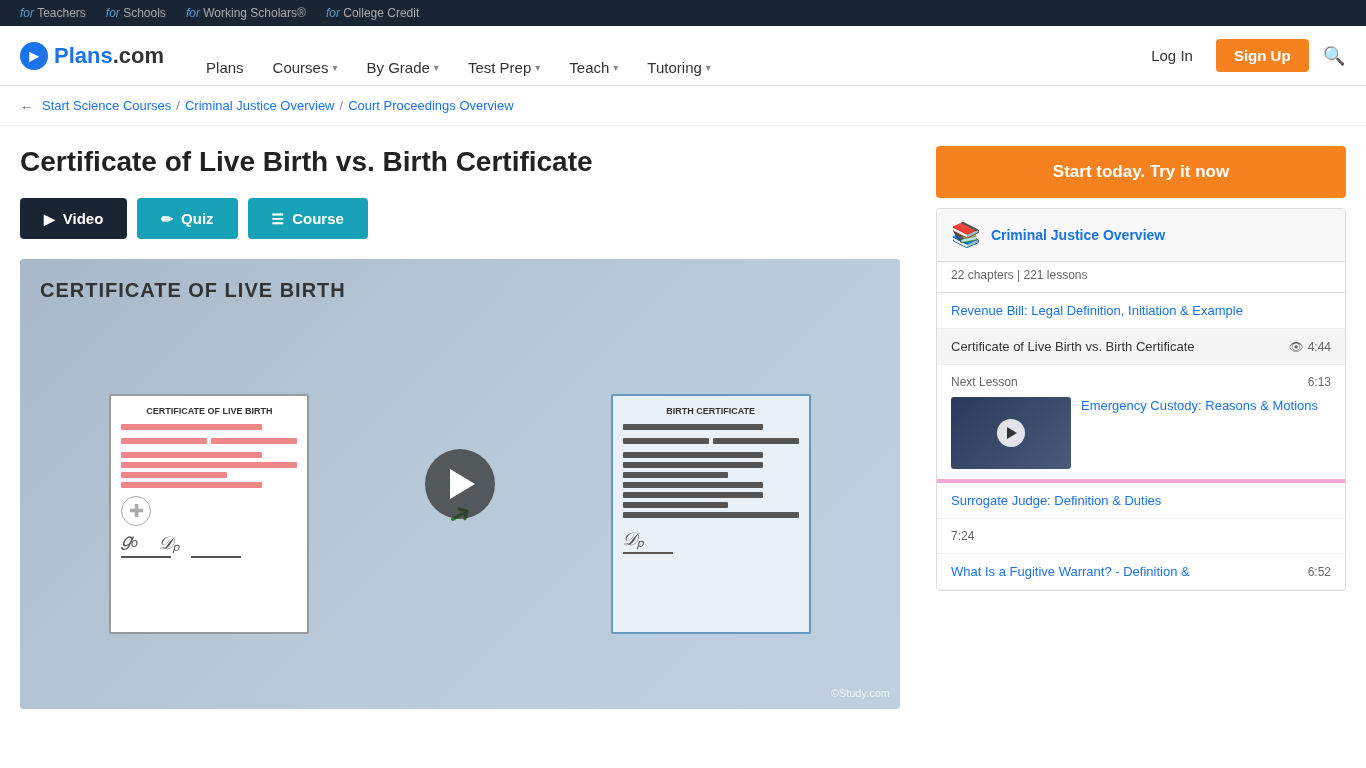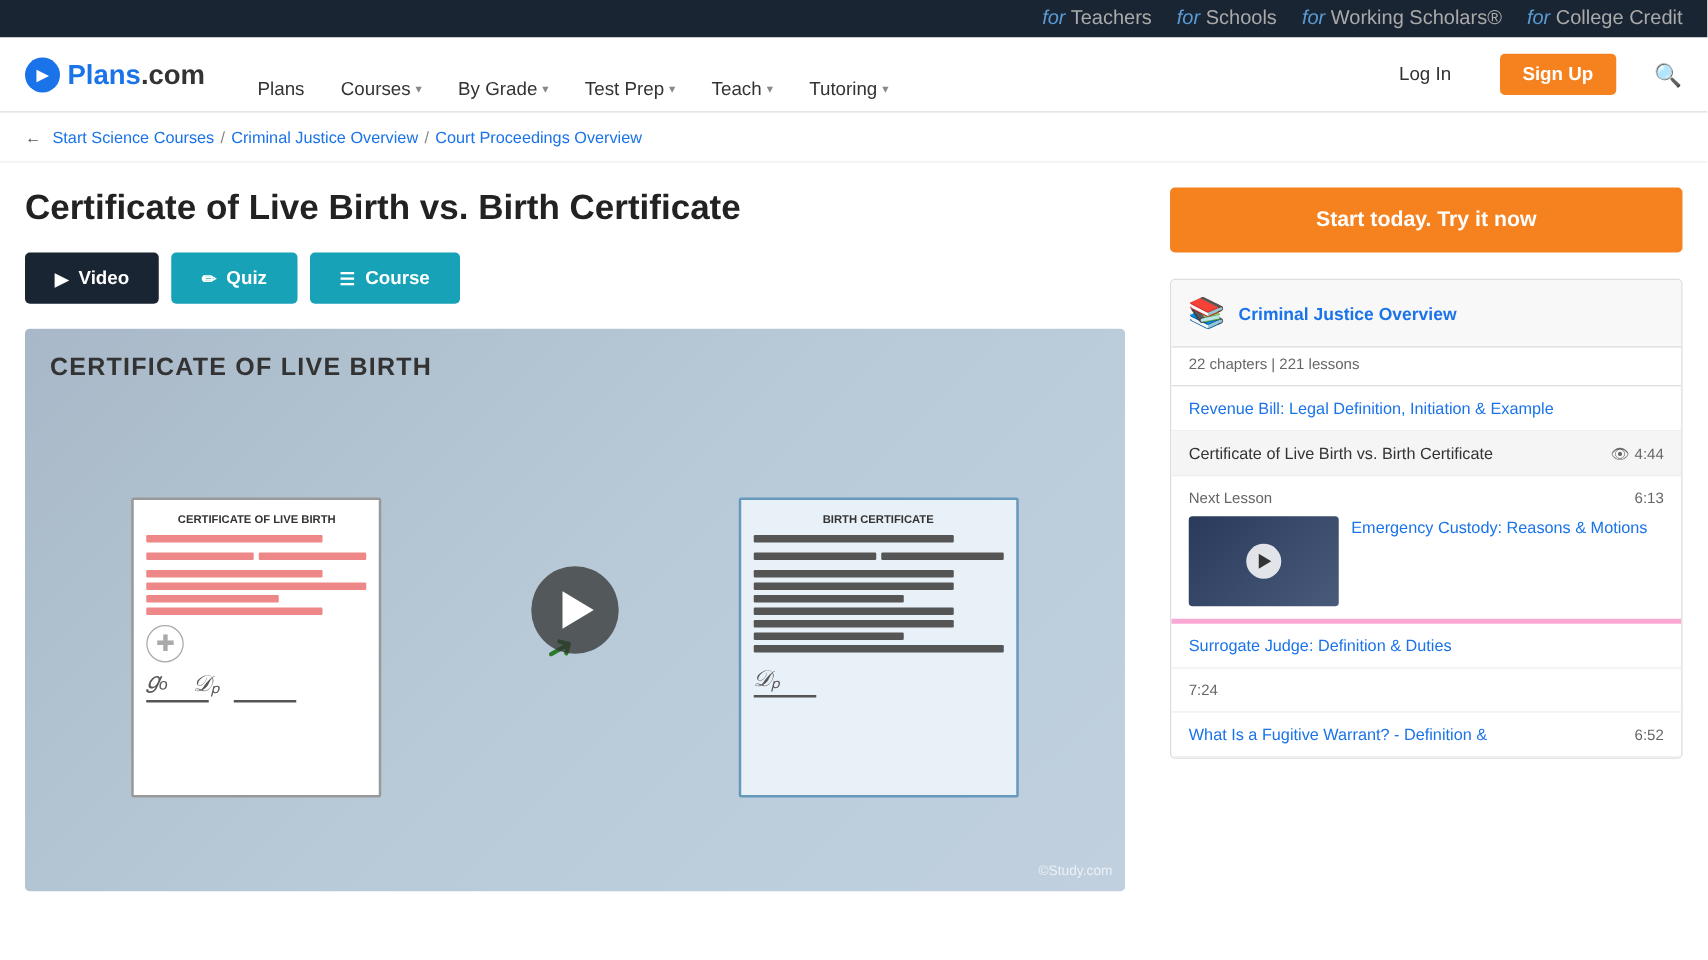--- a/index.html
+++ b/index.html
@@ -2,24 +2,24 @@
 <html><head>
   <meta charset="utf-8">
   <style>
     * { box-sizing: border-box; margin: 0; padding: 0; }
     body { font-family: Arial, sans-serif; font-size: 14px; color: #333; background: #fff; }
 
     
     .top-bar {
       background: #1a2533;
       color: #aaa;
-      font-size: 16px;
+      font-size: 12px;
       padding: 6px 20px;
       display: flex;
-      justify-content: flex-end;
+      justify-content: flex-start;
       gap: 20px;
     }
     .top-bar a { color: #aaa; text-decoration: none; }
     .top-bar .for-label { color: #5b9bd5; font-style: italic; }
 
     
     .nav {
       display: flex;
       align-items: center;
       padding: 0 20px;
@@ -47,21 +47,21 @@
     .nav-link {
       padding: 8px 12px;
       color: #333;
       text-decoration: none;
       font-size: 15px;
       display: flex; align-items: center; gap: 4px;
       cursor: pointer;
       margin-top: 23px;
     }
     .nav-link .chevron { font-size: 10px; color: #888; }
-    .nav-actions { display: flex; align-items: center; gap: 23px; }
+    .nav-actions { display: flex; align-items: center; gap: 7px; }
     .btn-login {
       padding: 8px 16px;
       border: none;
       background: transparent;
       color: #333;
       font-size: 15px;
       cursor: pointer;
     }
     .btn-signup {
       padding: 8px 18px;
@@ -192,21 +192,21 @@
       border-radius: 1px;
     }
     .cert-line.short { width: 60%; }
     .cert-line.medium { width: 80%; }
     .cert-line.dark { background: #555; }
     .cert-row { display: flex; gap: 4px; margin: 4px 0; }
     .cert-row .cert-line { flex: 1; }
     .cert-doc2 {
       background: #e8f0f8;
       border: 2px solid #6699bb;
-      width: 224px;
+      width: 200px;
       height: 240px;
       padding: 10px;
       border-radius: 2px;
     }
     .cert-doc2 .cert-title {
       font-size: 9px;
       font-weight: bold;
       text-align: center;
       margin-bottom: 8px;
       color: #333;
@@ -253,21 +253,21 @@
     .cta-button {
       width: 100%;
       padding: 16px;
       background: #f5821f;
       color: white;
       border: none;
       border-radius: 4px;
       font-size: 17px;
       font-weight: bold;
       cursor: pointer;
-      margin-bottom: 21px;
+      margin-bottom: 10px;
       text-align: center;
     }
     .course-card {
       border: 1px solid #ddd;
       border-radius: 4px;
       overflow: hidden;
     }
     .course-header {
       background: #f8f8f8;
       padding: 12px 14px;

